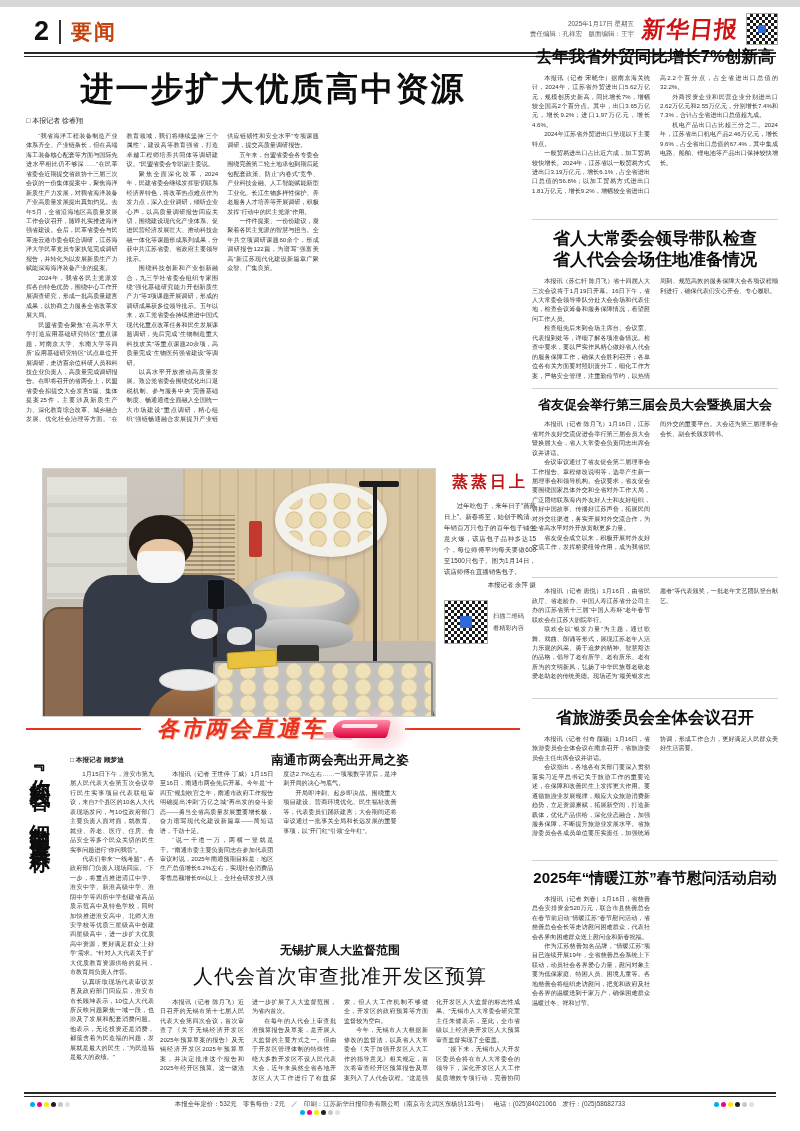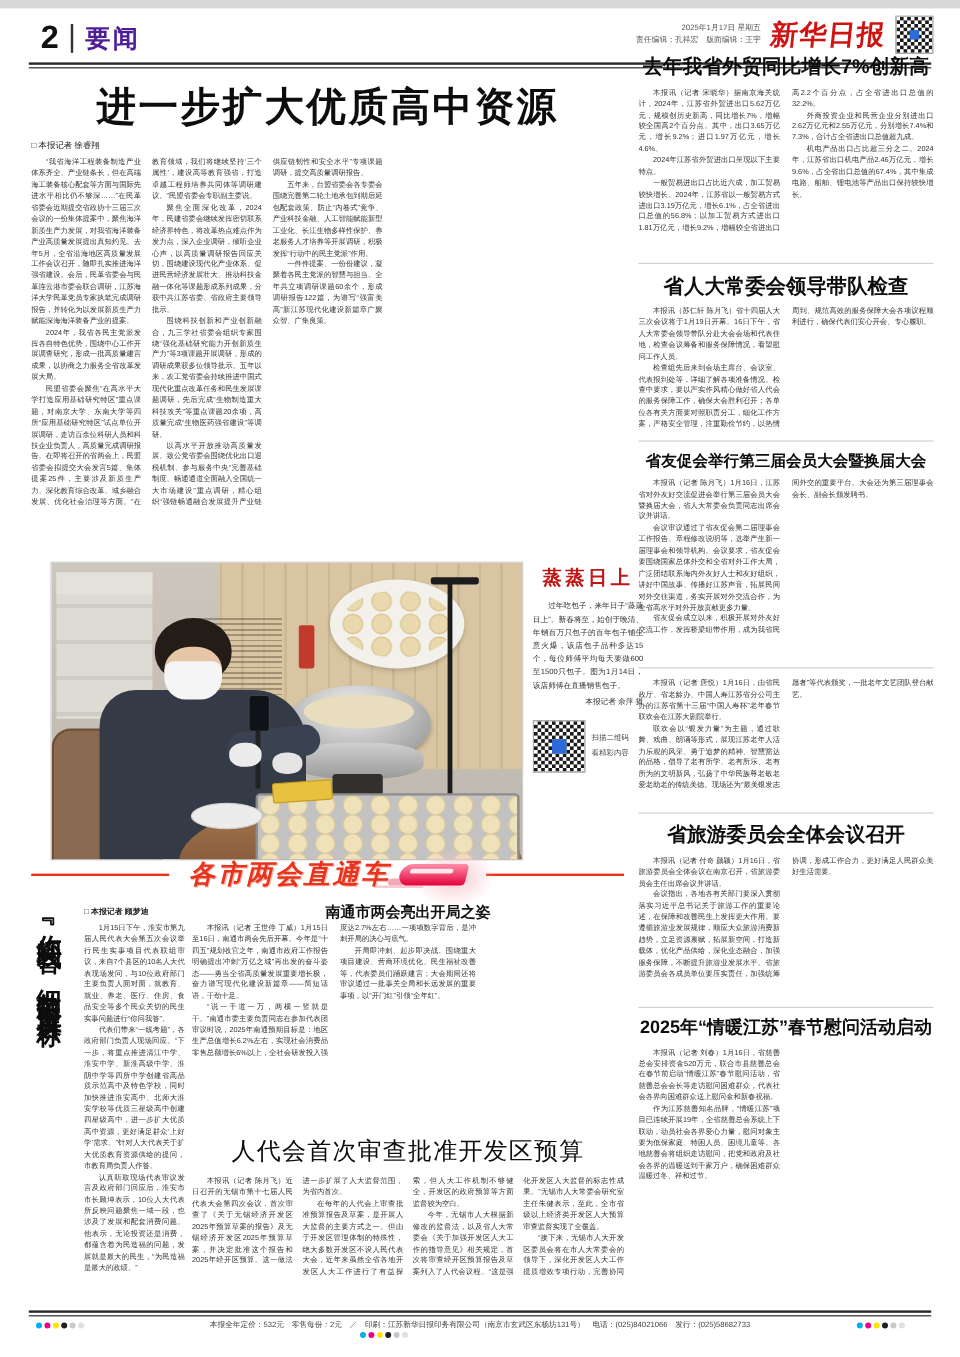--- a/index.html
+++ b/index.html
@@ -4,21 +4,21 @@
 <style>
   html,body{margin:0;padding:0;background:#f4f4f4;}
   .page{position:relative;width:800px;height:1131px;background:#ffffff;margin:0 auto;
         font-family:"Liberation Sans","DejaVu Sans",sans-serif;color:#2a2a2a;overflow:hidden;}
   .top-strip{position:absolute;left:0;top:0;width:800px;height:7px;background:#d7d7d7;}
 
   
   .hdr-left{position:absolute;left:34px;top:16px;display:flex;align-items:center;gap:10px;}
   .pageno{font-size:27px;font-weight:700;color:#111;}
   .pageno-div{width:2px;height:24px;background:#333;}
-  .section{font-size:21px;font-weight:900;color:#4c1d95;letter-spacing:2px;}
+  .section{font-size:21px;font-weight:900;color:#c2410c;letter-spacing:2px;}
   .hdr-right{position:absolute;right:22px;top:13px;display:flex;align-items:center;gap:8px;}
   .hdr-meta{font-size:6.5px;color:#555;text-align:right;line-height:1.6;}
   .masthead{font-family:"DejaVu Serif","Liberation Serif",serif;font-size:23px;font-weight:900;
             color:#cf1313;transform:skewX(-6deg);letter-spacing:1px;white-space:nowrap;}
   .qr{background:repeating-conic-gradient(#1a1a1a 0% 25%,#ffffff 0% 50%) 0 0/6px 6px;
       border:1px solid #aaa;position:relative;flex:none;}
   .qr::after{content:"";position:absolute;inset:36%;background:#2e6bd8;}
   .qr-small{width:30px;height:30px;}
   .rule-double{height:2px;border-top:2px solid #2a2a2a;border-bottom:1px solid #2a2a2a;}
   .header-rule{position:absolute;left:24px;right:24px;top:52px;}
@@ -236,20 +236,21 @@
   <section class="nantong">
     <div class="kicker">南通市两会亮出开局之姿</div>
     <div class="bodycols nt-body">
         <p class="para">本报讯（记者 王世停 丁威）1月15日至16日，南通市两会先后开幕。今年是“十四五”规划收官之年，南通市政府工作报告明确提出冲刺“万亿之城”再出发的奋斗姿态——勇当全省高质量发展重要增长极，奋力谱写现代化建设新篇章——简短话语，干劲十足。</p>
         <p class="para">“说一千道一万，两横一竖就是干。”南通市委主要负责同志在参加代表团审议时说，2025年南通预期目标是：地区生产总值增长6.2%左右，实现社会消费品零售总额增长6%以上，全社会研发投入强度达2.7%左右……一项项数字背后，是冲刺开局的决心与底气。</p>
         <p class="para">开局即冲刺、起步即决战。围绕重大项目建设、营商环境优化、民生福祉改善等，代表委员们踊跃建言；大会期间还将审议通过一批事关全局和长远发展的重要事项，以“开门红”引领“全年红”。</p>
       </div>
   </section>
 
   <section class="wuxi">
+    <div class="kicker">无锡扩展人大监督范围</div>
     <h2 class="wx-headline">人代会首次审查批准开发区预算</h2>
     <div class="bodycols wx-body">
         <p class="para">本报讯（记者 陈月飞）近日召开的无锡市第十七届人民代表大会第四次会议，首次审查了《关于无锡经济开发区2025年预算草案的报告》及无锡经济开发区2025年预算草案，并决定批准这个报告和2025年经开区预算。这一做法进一步扩展了人大监督范围，为省内首次。</p>
         <p class="para">在每年的人代会上审查批准预算报告及草案，是开展人大监督的主要方式之一。但由于开发区管理体制的特殊性，绝大多数开发区不设人民代表大会，近年来虽然全省各地开发区人大工作进行了有益探索，但人大工作机制不够健全，开发区的政府预算等方面监督较为空白。</p>
         <p class="para">今年，无锡市人大根据新修改的监督法，以及省人大常委会《关于加强开发区人大工作的指导意见》相关规定，首次将审查经开区预算报告及草案列入了人代会议程。“这是强化开发区人大监督的标志性成果。”无锡市人大常委会研究室主任朱健表示，至此，全市省级以上经济类开发区人大预算审查监督实现了全覆盖。</p>
         <p class="para">“接下来，无锡市人大开发区委员会将在市人大常委会的领导下，深化开发区人大工作提质增效专项行动，完善协同监督机制，更好助力开发区高质量发展。”市人大开发区委员会主任委员表示。</p>
       </div>
   </section>
 
   <aside class="rail">
@@ -260,20 +261,21 @@
           <p class="para">2024年江苏省外贸进出口呈现以下主要特点。</p>
           <p class="para">一般贸易进出口占比近六成，加工贸易较快增长。2024年，江苏省以一般贸易方式进出口3.19万亿元，增长6.1%，占全省进出口总值的56.8%；以加工贸易方式进出口1.81万亿元，增长9.2%，增幅较全省进出口高2.2个百分点，占全省进出口总值的32.2%。</p>
           <p class="para">外商投资企业和民营企业分别进出口2.62万亿元和2.55万亿元，分别增长7.4%和7.3%，合计占全省进出口总值超九成。</p>
           <p class="para">机电产品出口占比超三分之二。2024年，江苏省出口机电产品2.46万亿元，增长9.6%，占全省出口总值的67.4%，其中集成电路、船舶、锂电池等产品出口保持较快增长。</p>
         </div>
     </article>
     <hr class="rail-sep">
     <article class="rail-art">
       <h3 class="rail-headline rh-2">
         <div>省人大常委会领导带队检查</div>
+        <div>省人代会会场住地准备情况</div>
       </h3>
       <div class="bodycols rail-body rb-2">
           <p class="para">本报讯（苏仁轩 陈月飞）省十四届人大三次会议将于1月19日开幕。16日下午，省人大常委会领导带队分赴大会会场和代表住地，检查会议筹备和服务保障情况，看望慰问工作人员。</p>
           <p class="para">检查组先后来到会场主席台、会议室、代表报到处等，详细了解各项准备情况。检查中要求，要以严实作风精心做好省人代会的服务保障工作，确保大会胜利召开；各单位各有关方面要对照职责分工，细化工作方案，严格安全管理，注重勤俭节约，以热情周到、规范高效的服务保障大会各项议程顺利进行，确保代表们安心开会、专心履职。</p>
         </div>
     </article>
     <hr class="rail-sep">
     <article class="rail-art">
       <h3 class="rail-headline rh-3">省友促会举行第三届会员大会暨换届大会</h3>
       <div class="bodycols rail-body rb-3">

